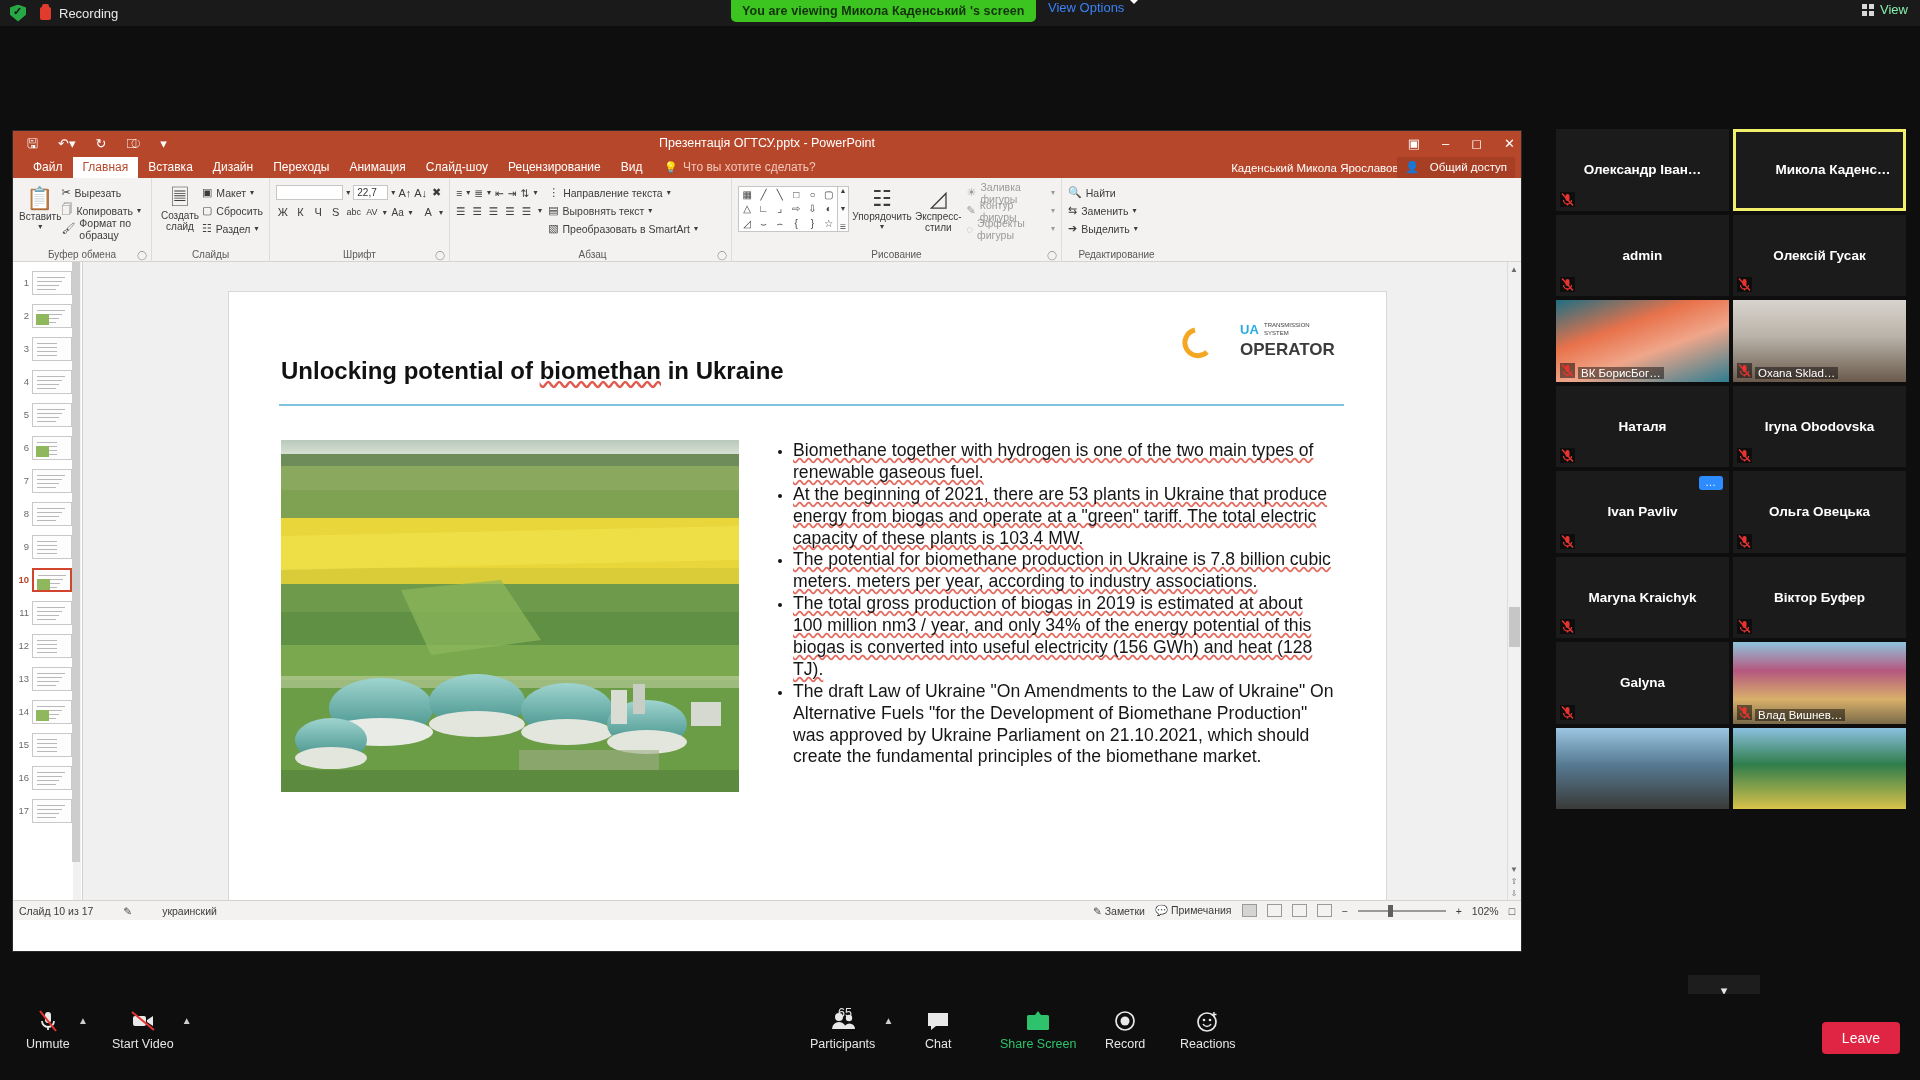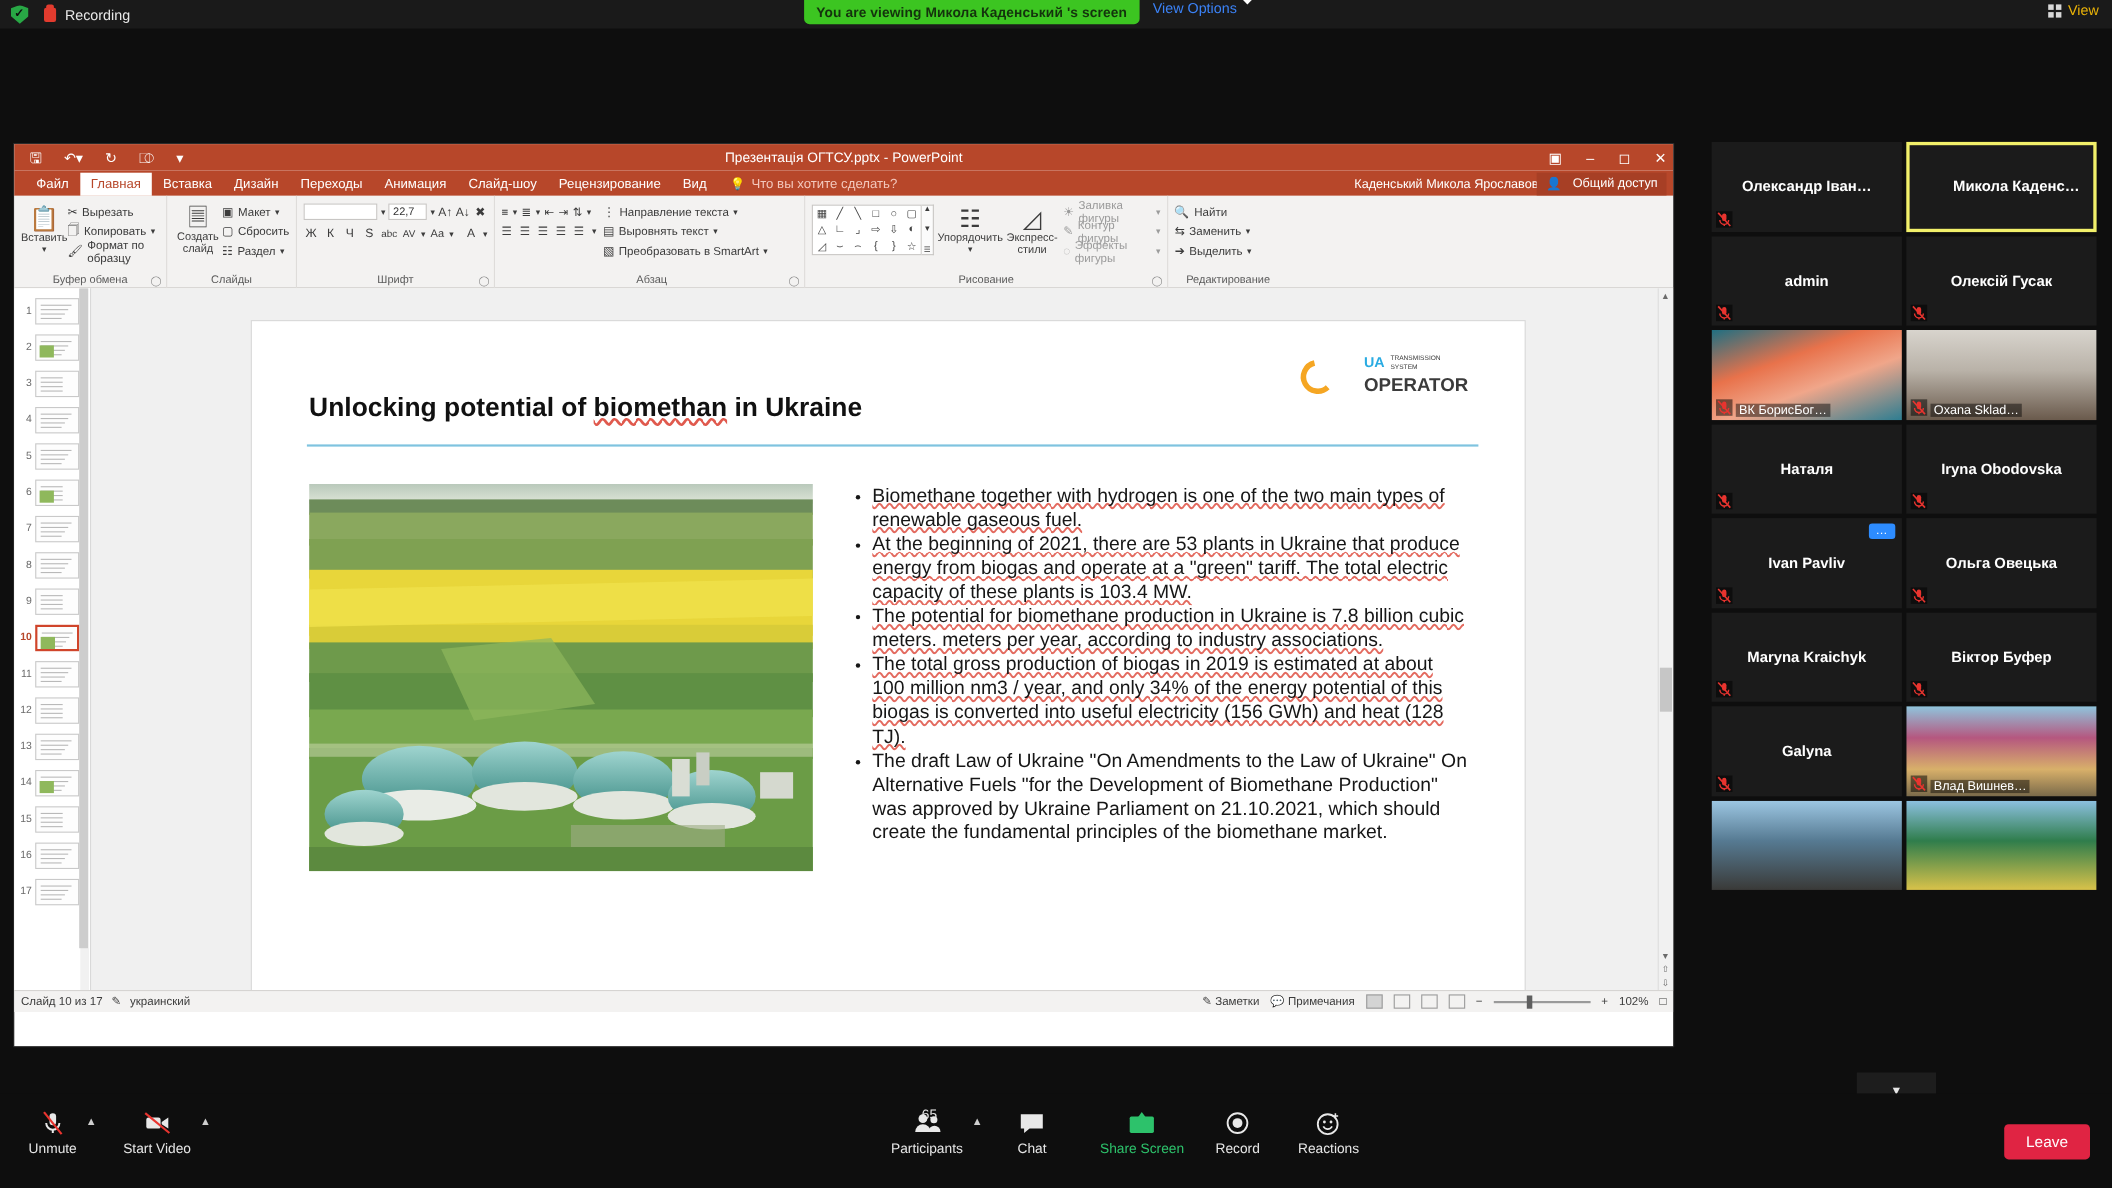--- a/index.html
+++ b/index.html
@@ -48,21 +48,21 @@
     position: absolute; left: 1040px; top: 0px; height: 22px;
     color: #3b82f6; font-size: 13px; display: flex; gap: 6px;
     padding: 0 8px;
   }
   .caret-down {
     width: 0; height: 0; border-left: 4px solid transparent;
     border-right: 4px solid transparent; border-top: 4px solid #ffffff;
   }
   #view-btn-right {
     position: absolute; right: 12px; top: 2px;
-    color: #eab308; font-size: 13px; display: flex; align-items: center; gap: 6px;
+    color: #86efac; font-size: 13px; display: flex; align-items: center; gap: 6px;
   }
   .grid-icon {
     display: inline-grid; grid-template-columns: 5px 5px; grid-gap: 2px;
   }
   .grid-icon i { display:block; width:5px; height:5px; background:#d8d8d8; }
 
   
   #ppt-window {
     position: absolute; left: 13px; top: 131px;
     width: 1508px; height: 820px;
@@ -189,21 +189,21 @@
   #slide-bullets ul { padding-left: 19px; list-style: disc; }
   #slide-bullets ul li::marker { font-size: 13px; }
   .sq { text-decoration: underline wavy rgba(224,90,78,.9); text-decoration-skip-ink:none;}
   #slide-vscroll { position:absolute; right:0; top:0; width:14px; height:638px; background:#f1f1f1; border-left:1px solid #dcdcdc;}
   #slide-vthumb { position:absolute; right:1px; top:345px; width:11px; height:40px; background:#c6c6c6;}
   .sb-arrow { position:absolute; right:2px; width:10px; text-align:center; font-size:8px; color:#6b6b6b;}
 
   #ppt-status {
     height: 20px; background: #f3f2f1; border-top: 1px solid #d6d4d2;
     display: flex; align-items: center; font-size: 10.5px; color: #3c3c3c;
-    padding: 0 6px; gap: 8px; position: relative;
+    padding: 0 6px; gap: 30px; position: relative;
   }
   #status-right { position:absolute; right: 6px; display:flex; align-items:center; gap:10px;}
   .viewbtn { width: 15px; height: 13px; border: 1px solid #9a9a9a; display:inline-block;}
   .viewbtn.on { background:#d4d4d4; }
   #zoom-slider { width: 88px; height: 2px; background: #9a9a9a; position: relative; }
   #zoom-handle { position: absolute; left: 30px; top: -5px; width: 5px; height: 12px; background: #5f5f5f;}
 
   
   #gallery {
     position: absolute; left: 1556px; top: 129px; width: 350px; height: 680px;

